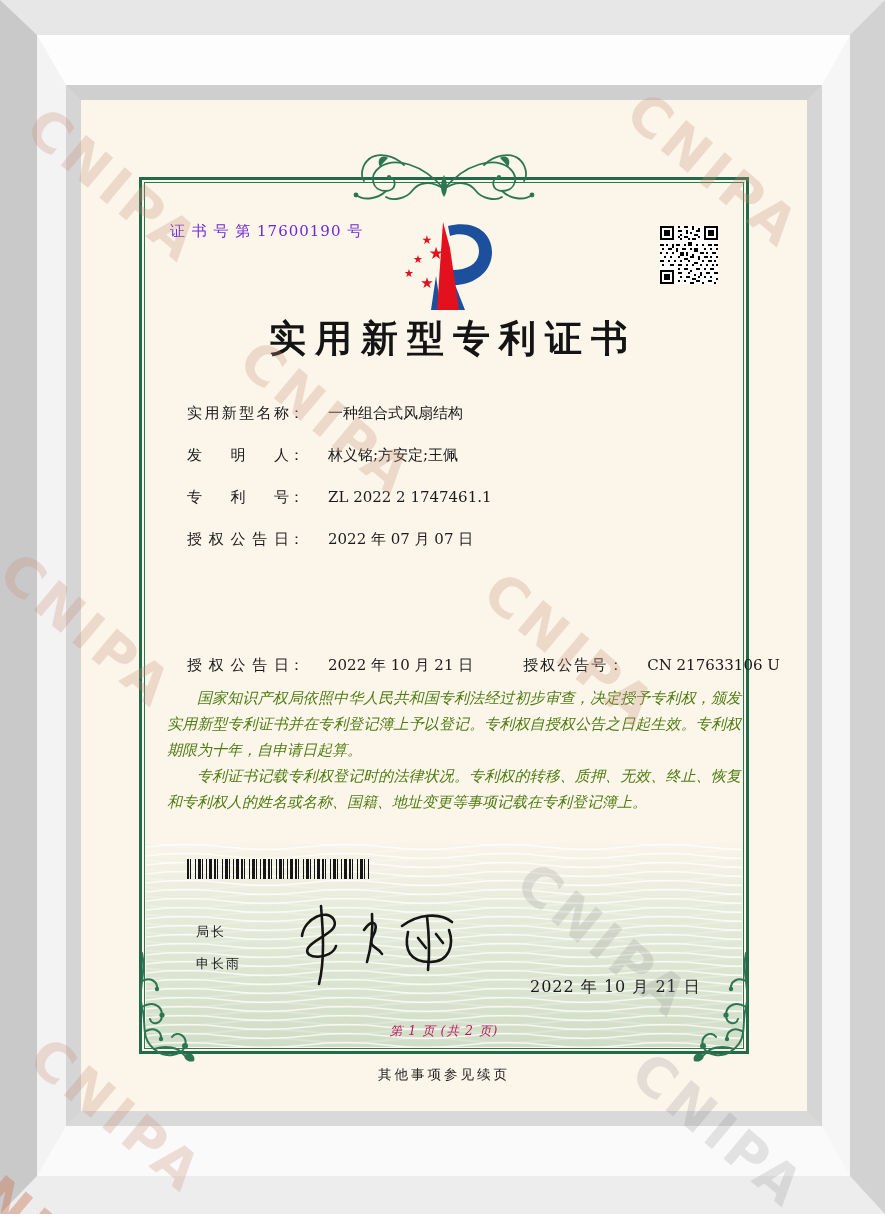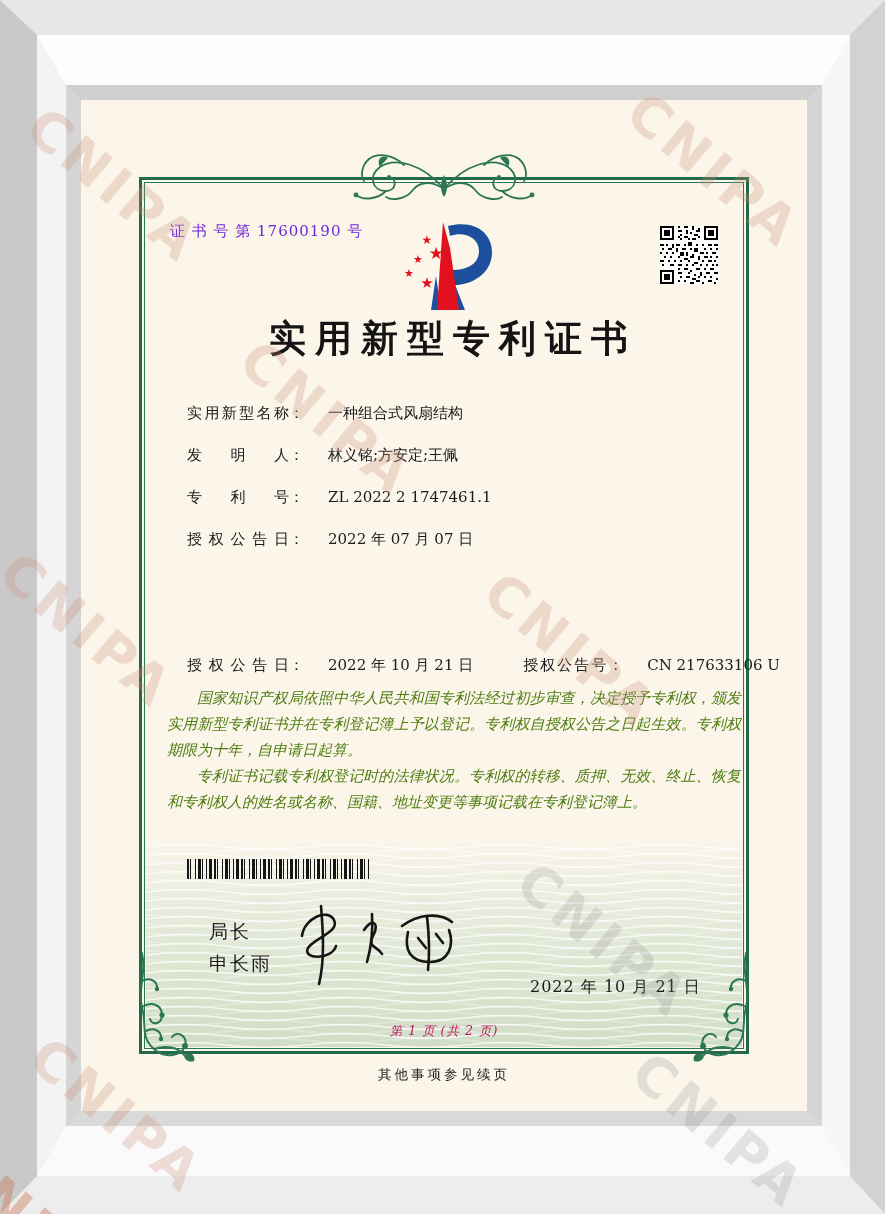--- a/index.html
+++ b/index.html
@@ -73,22 +73,22 @@
     background:repeating-linear-gradient(90deg,
       #151515 0,#151515 2px,transparent 2px,transparent 3px,
       #151515 3px,#151515 4px,transparent 4px,transparent 8px,
       #151515 8px,#151515 9px,transparent 9px,transparent 11px,
       #151515 11px,#151515 14px,transparent 14px,transparent 15px,
       #151515 15px,#151515 16px,transparent 16px,transparent 19px,
       #151515 19px,#151515 20px,transparent 20px,transparent 22px,
       #151515 22px,#151515 25px,transparent 25px,transparent 27px);
   }
   .director{
-    position:absolute;left:67px;top:736px;font-family:Liberation Sans, sans-serif;
-    font-size:19px;color:#1a1a1a;line-height:32px;letter-spacing:2px;
+    position:absolute;left:54px;top:736px;font-family:Liberation Sans, sans-serif;
+    font-size:13px;color:#1a1a1a;line-height:32px;letter-spacing:2px;
   }
   .signature{position:absolute;left:130px;top:716px;width:210px;height:92px;}
   .issue-date{
     position:absolute;left:388px;top:797px;font-size:16px;color:#1b1b1b;letter-spacing:1px;
   }
   .page-ind{
     position:absolute;left:0;right:0;top:843px;text-align:center;
     font-size:12.5px;color:#be185d;letter-spacing:1px;font-style:italic;
   }
   .footer-note{

